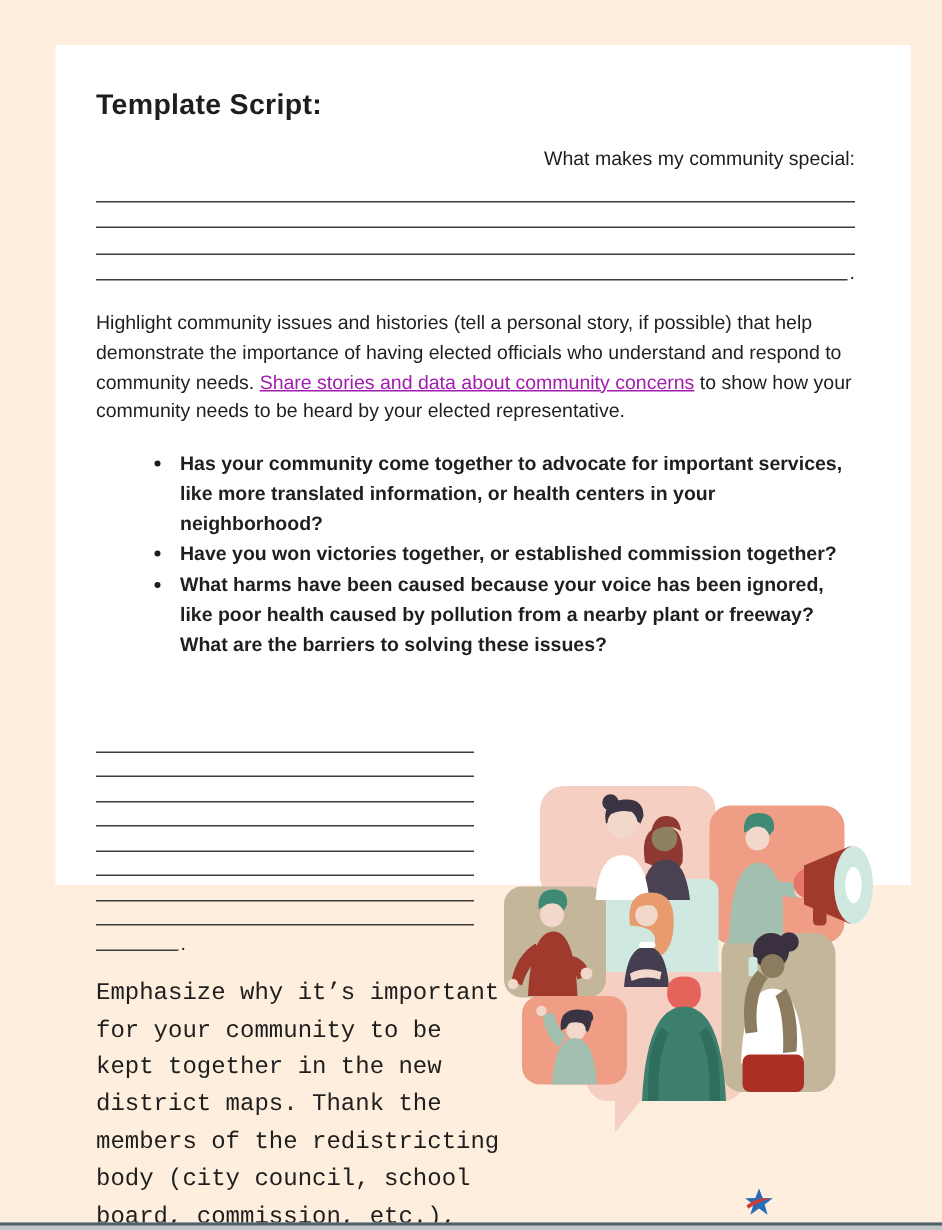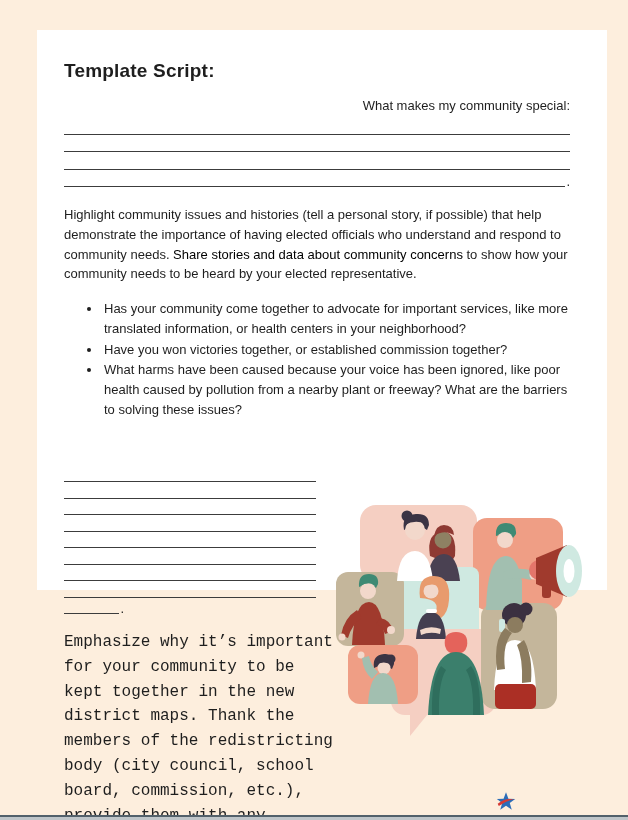--- a/index.html
+++ b/index.html
@@ -25,26 +25,26 @@
     font-size:13px;margin:16px 0 4px 0;text-align:right;
   }
   .lines{margin-top:2px;}
   .wline{height:16.5px;border-bottom:1.5px solid #3c3c3c;}
   .wline-row{display:flex;align-items:flex-end;}
   .wline-row .fill{flex:1;height:16.5px;border-bottom:1.5px solid #3c3c3c;}
   .wline-row .dot{font-size:13px;line-height:10px;padding-left:1px;}
   .intro{
     font-size:13px;line-height:1.52;margin:18px 0 0 0;
   }
-  .red{color:#000000;}
+  .red{color:#a21caf;text-decoration:underline;}
   ul.bullets{
     margin:15px 0 0 0;padding:0 0 0 38px;
     font-size:13px;line-height:1.52;
   }
-  ul.bullets li{margin:0 0 1px 0;padding-left:2px;}
+  ul.bullets li{margin:0 0 1px 16px;padding-left:2px;font-weight:bold;}
   .two-col{position:relative;margin-top:46px;}
   .left-col{width:252px;}
   .conclusion-heading{font-size:13px;margin:0 0 8px 0;}
   .cline{height:15.5px;border-bottom:1.5px solid #3c3c3c;}
   .cline-short{display:flex;align-items:flex-end;width:60px;}
   .cline-short .fill{flex:1;height:15.5px;border-bottom:1.5px solid #3c3c3c;}
   .cline-short .dot{font-size:13px;line-height:10px;padding-left:1px;}
   .closing{
     font-size:16px;line-height:1.55;margin:16px 0 0 0;width:278px;font-family:Liberation Mono, monospace;
   }

